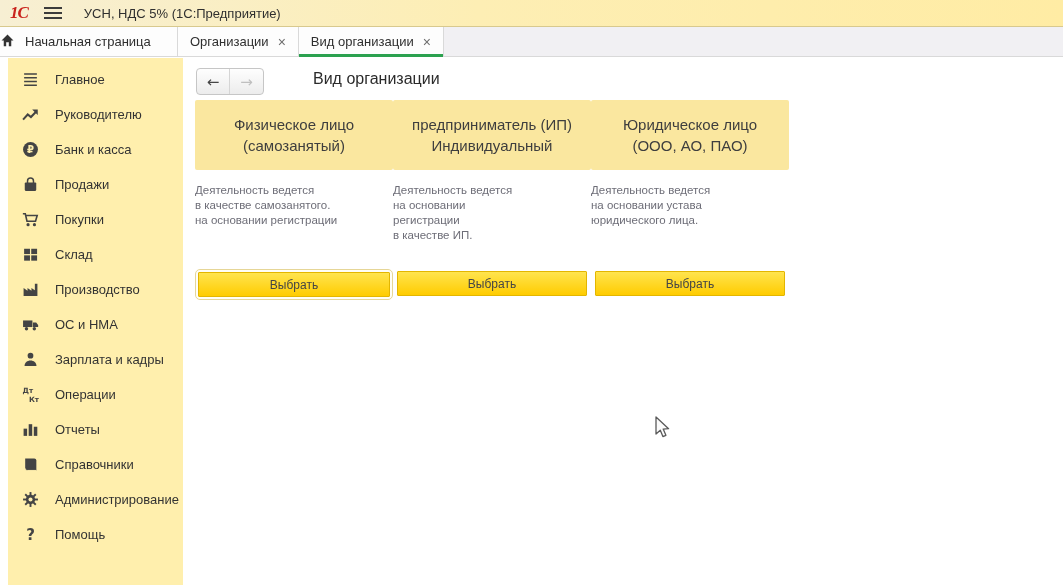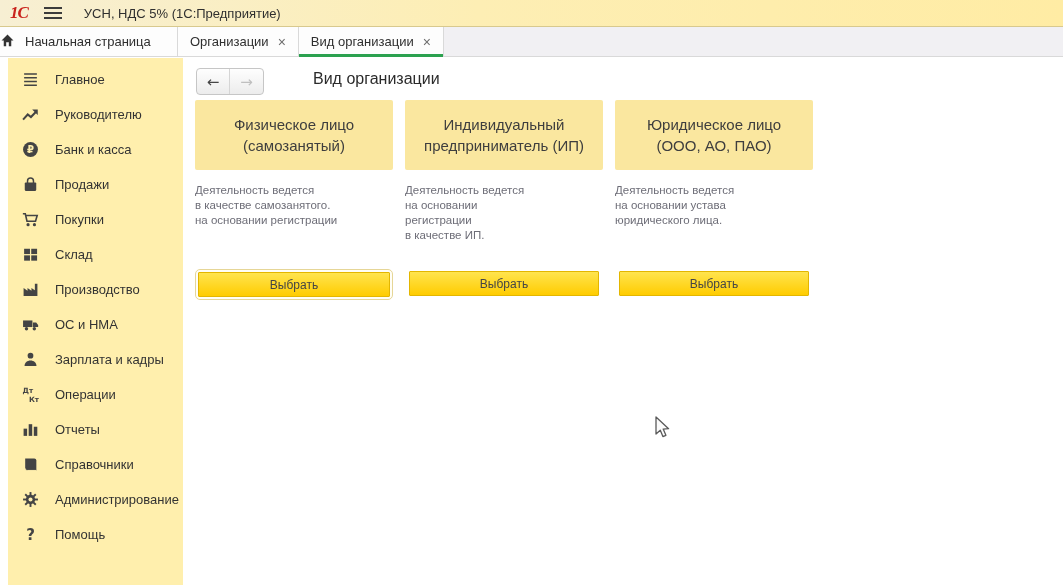--- a/index.html
+++ b/index.html
@@ -41,21 +41,21 @@
   .main { position:absolute; left:183px; top:58px; right:0; bottom:0; background:#fff; }
   .navgroup { position:absolute; left:13px; top:10px; display:flex;
               border:1px solid #c6c6c6; border-radius:4px; overflow:hidden;
               background:linear-gradient(#fefefe,#ececec); }
   .navbtn { width:33px; height:25px; display:flex; align-items:center; justify-content:center;
             font-size:15px; font-family:"DejaVu Sans",sans-serif; cursor:pointer; }
   .navbtn.back { color:#454545; border-right:1px solid #d5d5d5; }
   .navbtn.fwd { color:#bfbfbf; }
   .page-title { position:absolute; left:130px; top:12px; font-size:16px; color:#2b2b2b; }
 
-  .cards { position:absolute; left:12px; top:42px; display:flex; gap:12px; }
+  .cards { position:absolute; left:12px; top:42px; display:flex; }
   .card { width:198px; height:200px; position:relative; }
   .card-head { height:70px; background:#fae79f; border-radius:2px;
                display:flex; flex-direction:column; align-items:center; justify-content:center;
                font-size:15px; color:#3e3e3e; line-height:21px; text-align:center; }
   .card-desc { margin-top:13px; font-size:11.5px; color:#6d6d77; line-height:15px; }
   .btn-ring { position:absolute; left:0; right:0; bottom:0; padding:3px; border-radius:5px; border:1px solid transparent; }
   .btn-ring.focused { border-color:#e6d697; background:#fffef7; padding:2px; }
   .pick-btn { display:block; width:100%; height:25px;
               background:linear-gradient(#ffe44f,#ffcc00); border:1px solid #e3b600; border-radius:1px;
               font-size:12px; color:#454545; font-family:inherit; cursor:pointer; }
@@ -258,22 +258,22 @@
           <div>Деятельность ведется</div>
           <div>в качестве самозанятого.</div>
           <div>на основании регистрации</div>
         </div>
         <div class="btn-ring focused">
           <button class="pick-btn">Выбрать</button>
         </div>
       </div>
       <div class="card">
         <div class="card-head">
+          <span>предприниматель (ИП)</span>
           <span>Индивидуальный</span>
-          <span>предприниматель (ИП)</span>
         </div>
         <div class="card-desc">
           <div>Деятельность ведется</div>
           <div>на основании</div>
           <div>регистрации</div>
           <div>в качестве ИП.</div>
         </div>
         <div class="btn-ring">
           <button class="pick-btn">Выбрать</button>
         </div>

